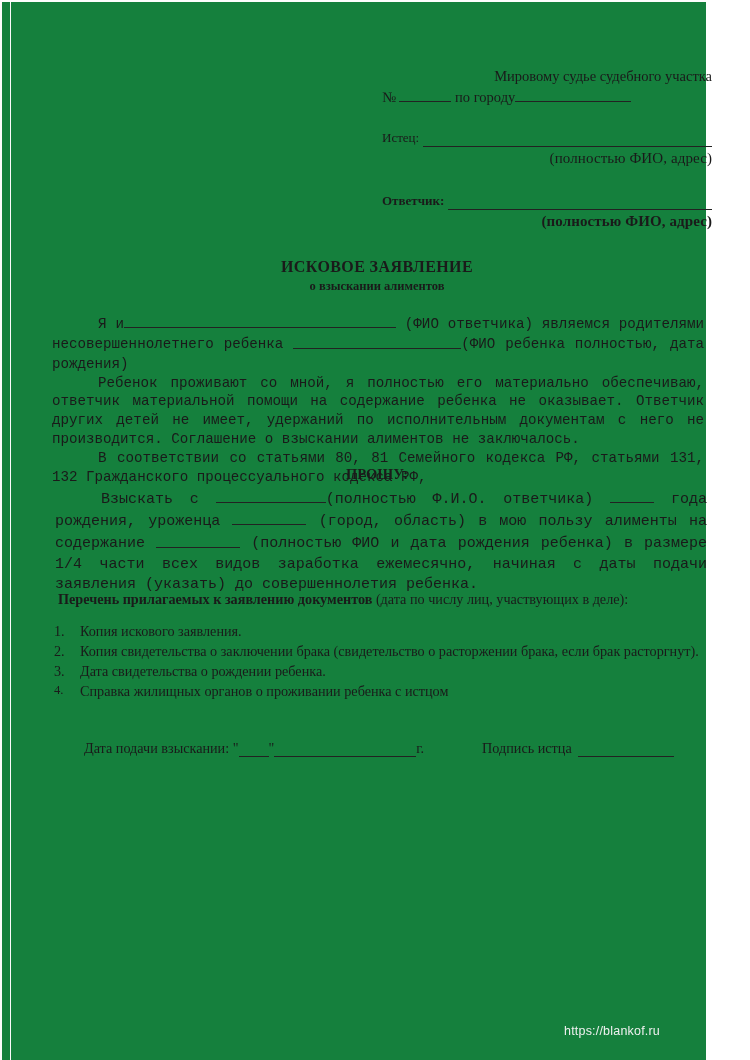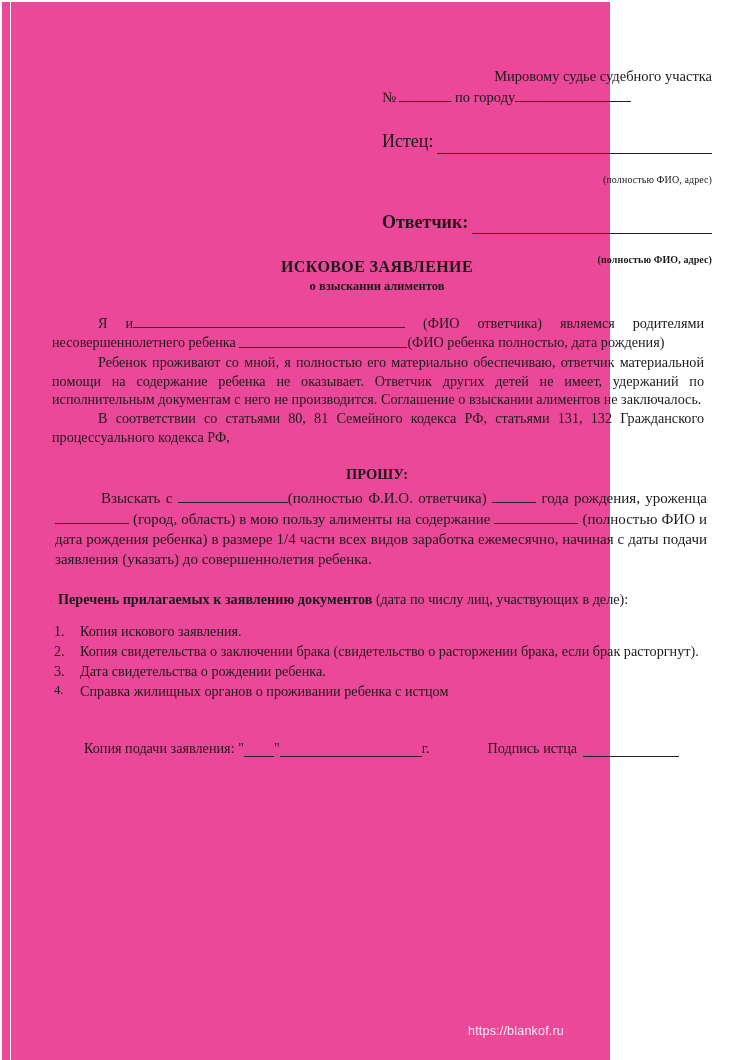--- a/index.html
+++ b/index.html
@@ -12,23 +12,23 @@
     height: 1060px;
     background: #ffffff;
     font-family: "Liberation Serif", "DejaVu Serif", serif;
     color: #1a1a1a;
     position: relative;
     overflow: hidden;
   }
   .page {
     position: absolute;
     left: 0; top: 0;
-    width: 610px;
+    width: 706px;
     height: 1060px;
-    background: #ec4899;
+    background: #15803d;
     box-sizing: border-box;
     border-left: 2px solid #fcfcfc;
     border-top: 2px solid #fdfdfd;
   }
   .sheet-edge {
     position: absolute;
     left: 8px; top: 0;
     width: 1px;
     height: 1060px;
     background: #fafafa;
@@ -58,31 +58,31 @@
     display: inline-block;
     border-bottom: 1px solid #222;
     vertical-align: baseline;
     height: 0.95em;
   }
   .party-row {
     display: flex;
     align-items: flex-end;
     white-space: nowrap;
   }
-  .party-label { font-size: 18px; }
+  .party-label { font-size: 13px; }
   .party-fill {
     flex: 1 1 auto;
     border-bottom: 1px solid #222;
     height: 0.95em;
     margin-left: 4px;
   }
   .hint {
-    font-size: 10px;
+    font-size: 15px;
     text-align: right;
-    margin-top: 19px;
+    margin-top: 1px;
     letter-spacing: .1px;
   }
   .party-block-1 { margin-top: 22px; }
   .party-block-2 { margin-top: 23px; font-weight: bold; }
 
   
   .doc-title {
     position: absolute;
     left: 0; top: 256px;
     width: 750px;
@@ -107,21 +107,21 @@
     top: 312px;
     width: 652px;
     font-size: 14.2px;
     line-height: 1.33;
   }
   .p-just {
     text-align: justify;
     text-align-last: left;
     margin: 0;
   }
-  .indent { text-indent: 46px; }
+  .indent { text-indent: 46px; font-family: Liberation Mono, monospace; }
 
   .line-fill-long   { width: 272px; }
   .line-fill-child  { width: 168px; }
   .line-fill-resp   { width: 110px; }
   .line-fill-year   { width: 44px; }
   .line-fill-city   { width: 74px; }
   .line-fill-name   { width: 84px; }
 
   .prosu {
     position: absolute;
@@ -273,20 +273,20 @@
       <span class="attach-num">3.</span>
       <span class="attach-text">Дата свидетельства о рождении ребенка.</span>
     </li>
     <li>
       <span class="attach-num small">4.</span>
       <span class="attach-text">Справка жилищных органов о проживании ребенка с истцом</span>
     </li>
   </ol>
 
   <div class="sign-row">
-    <span>Копия подачи заявления:</span>&nbsp;<span>"</span><span class="fill sign-quote-fill"></span><span>"</span><span class="fill sign-date-fill"></span> <span class="fill sign-year-fill"></span> <span>г.</span>
+    <span>Дата подачи взыскании:</span>&nbsp;<span>"</span><span class="fill sign-quote-fill"></span><span>"</span><span class="fill sign-date-fill"></span> <span class="fill sign-year-fill"></span> <span>г.</span>
     <span class="sign-gap"></span>
     <span>Подпись истца</span><span class="fill sign-line"></span>
   </div>
 
   <div class="watermark">https://blankof.ru</div>
 
 </div>
 
 </body></html>

